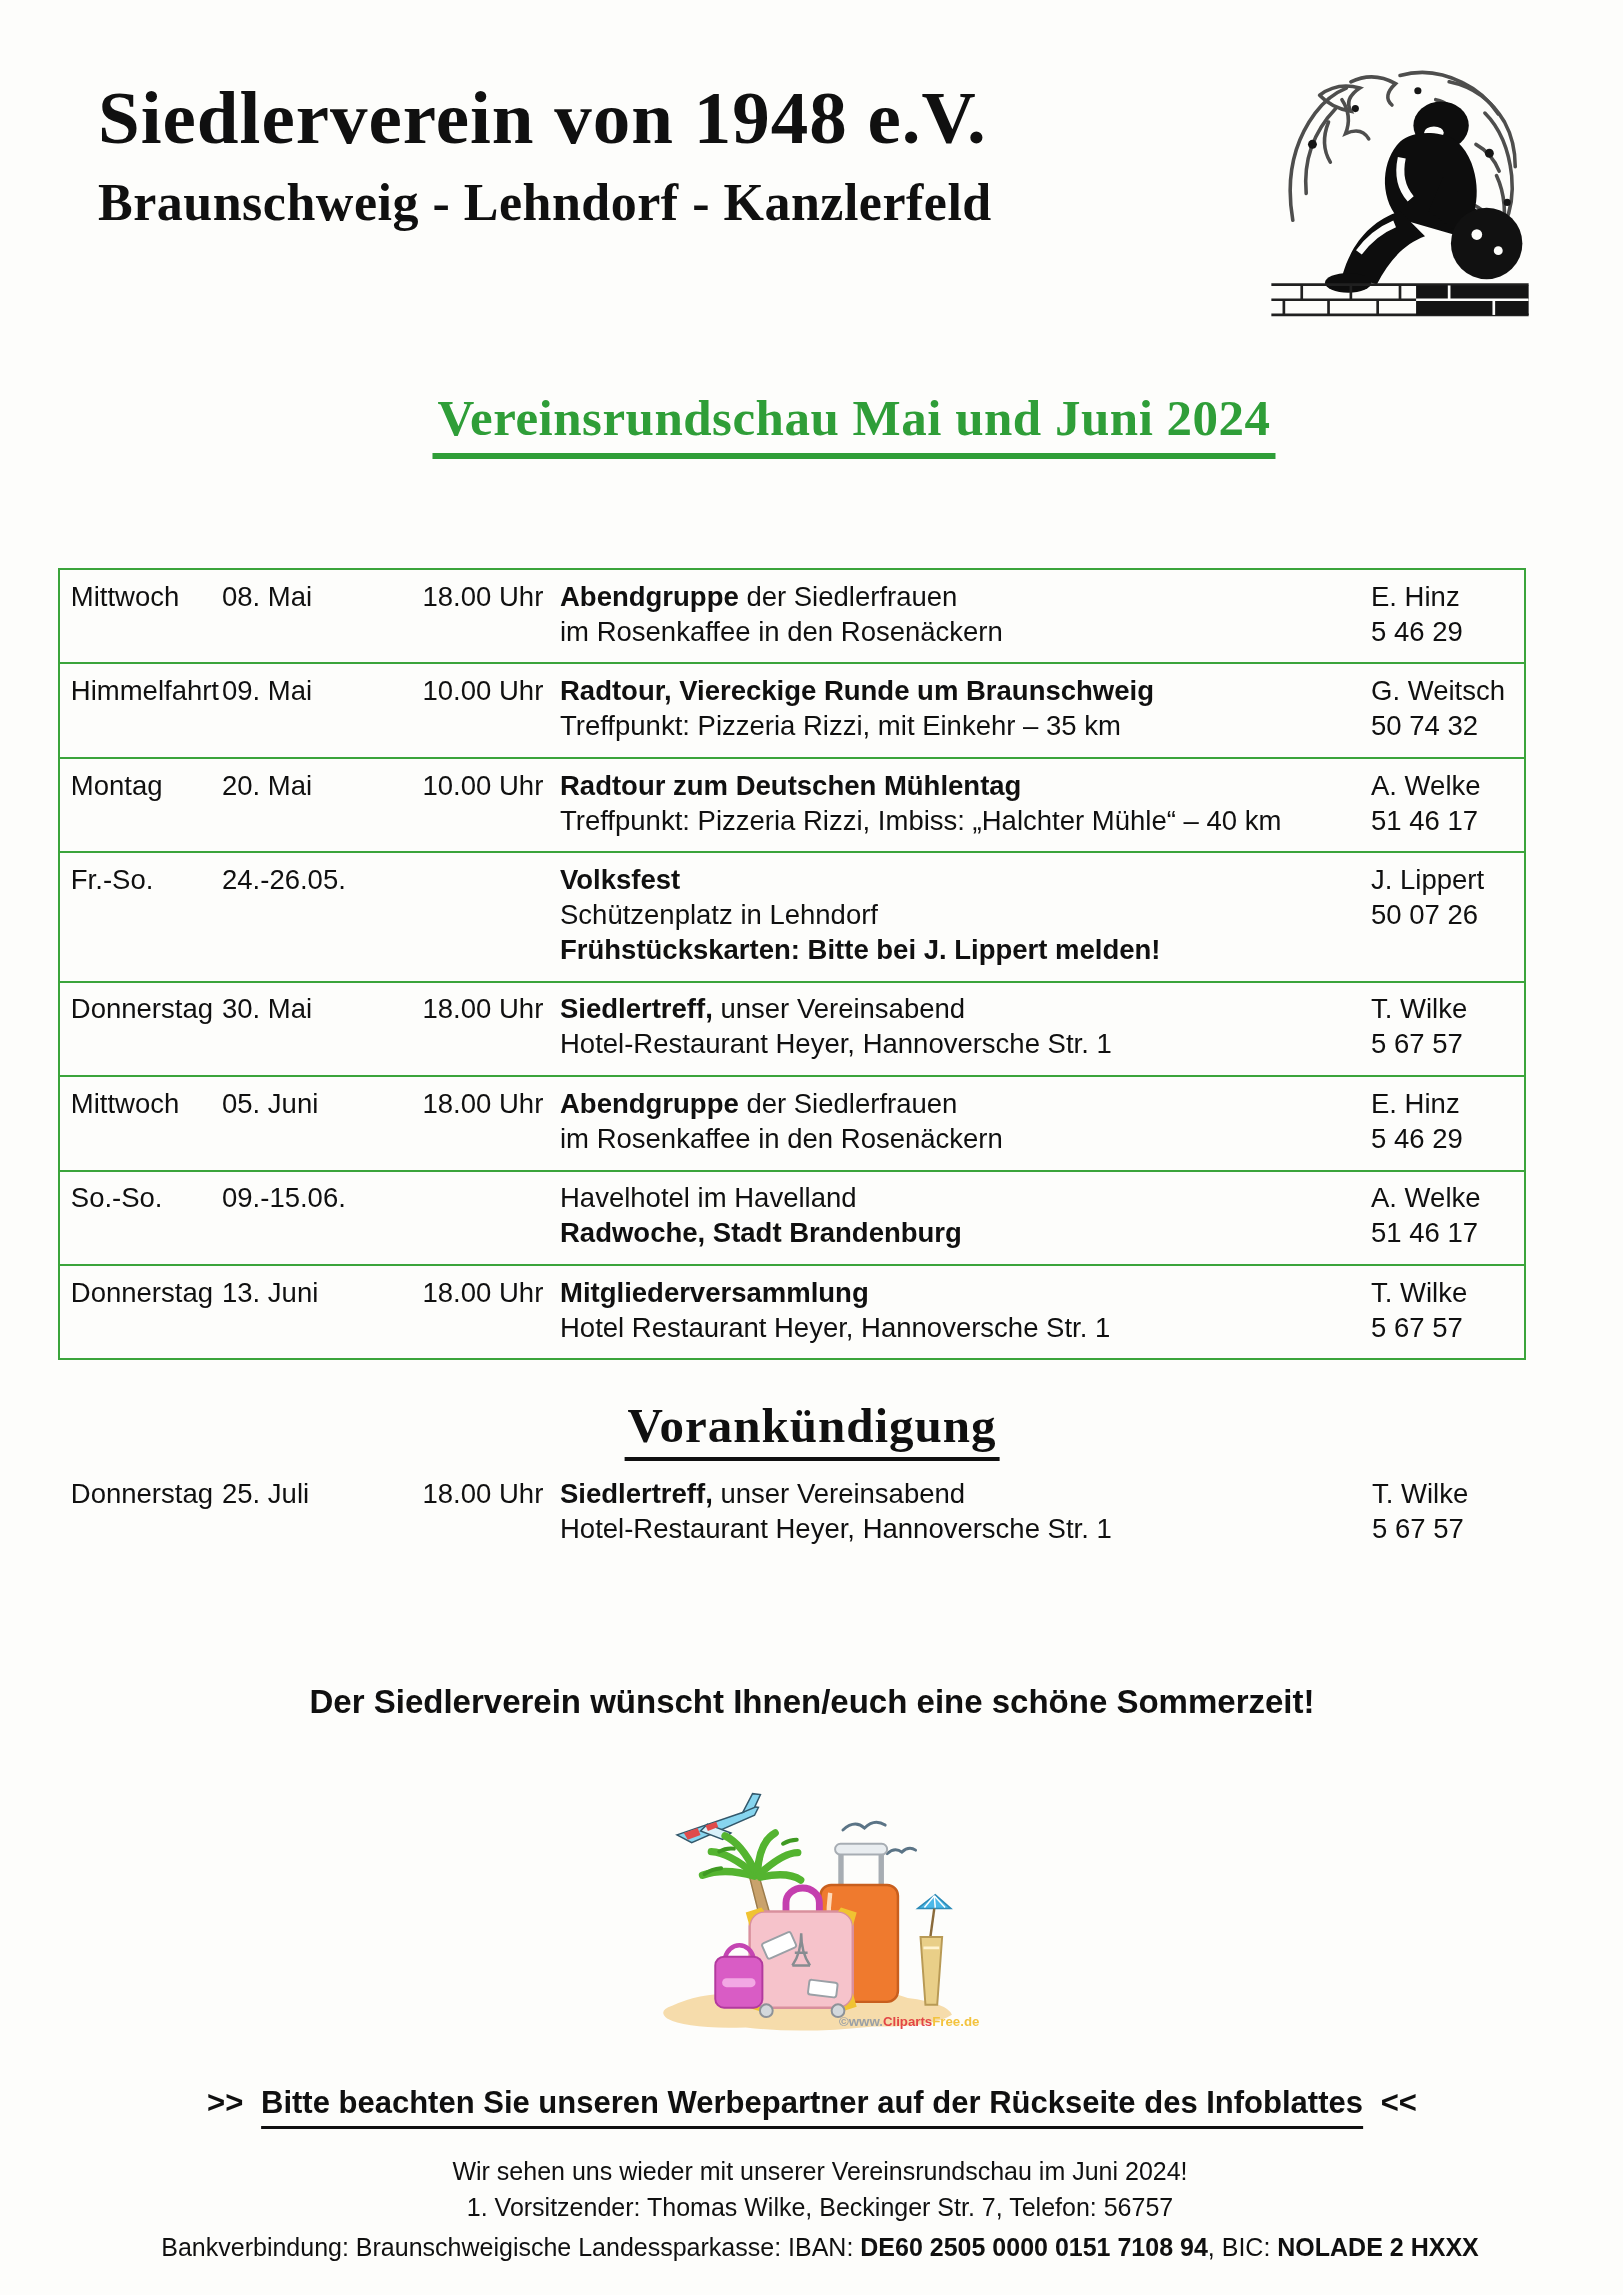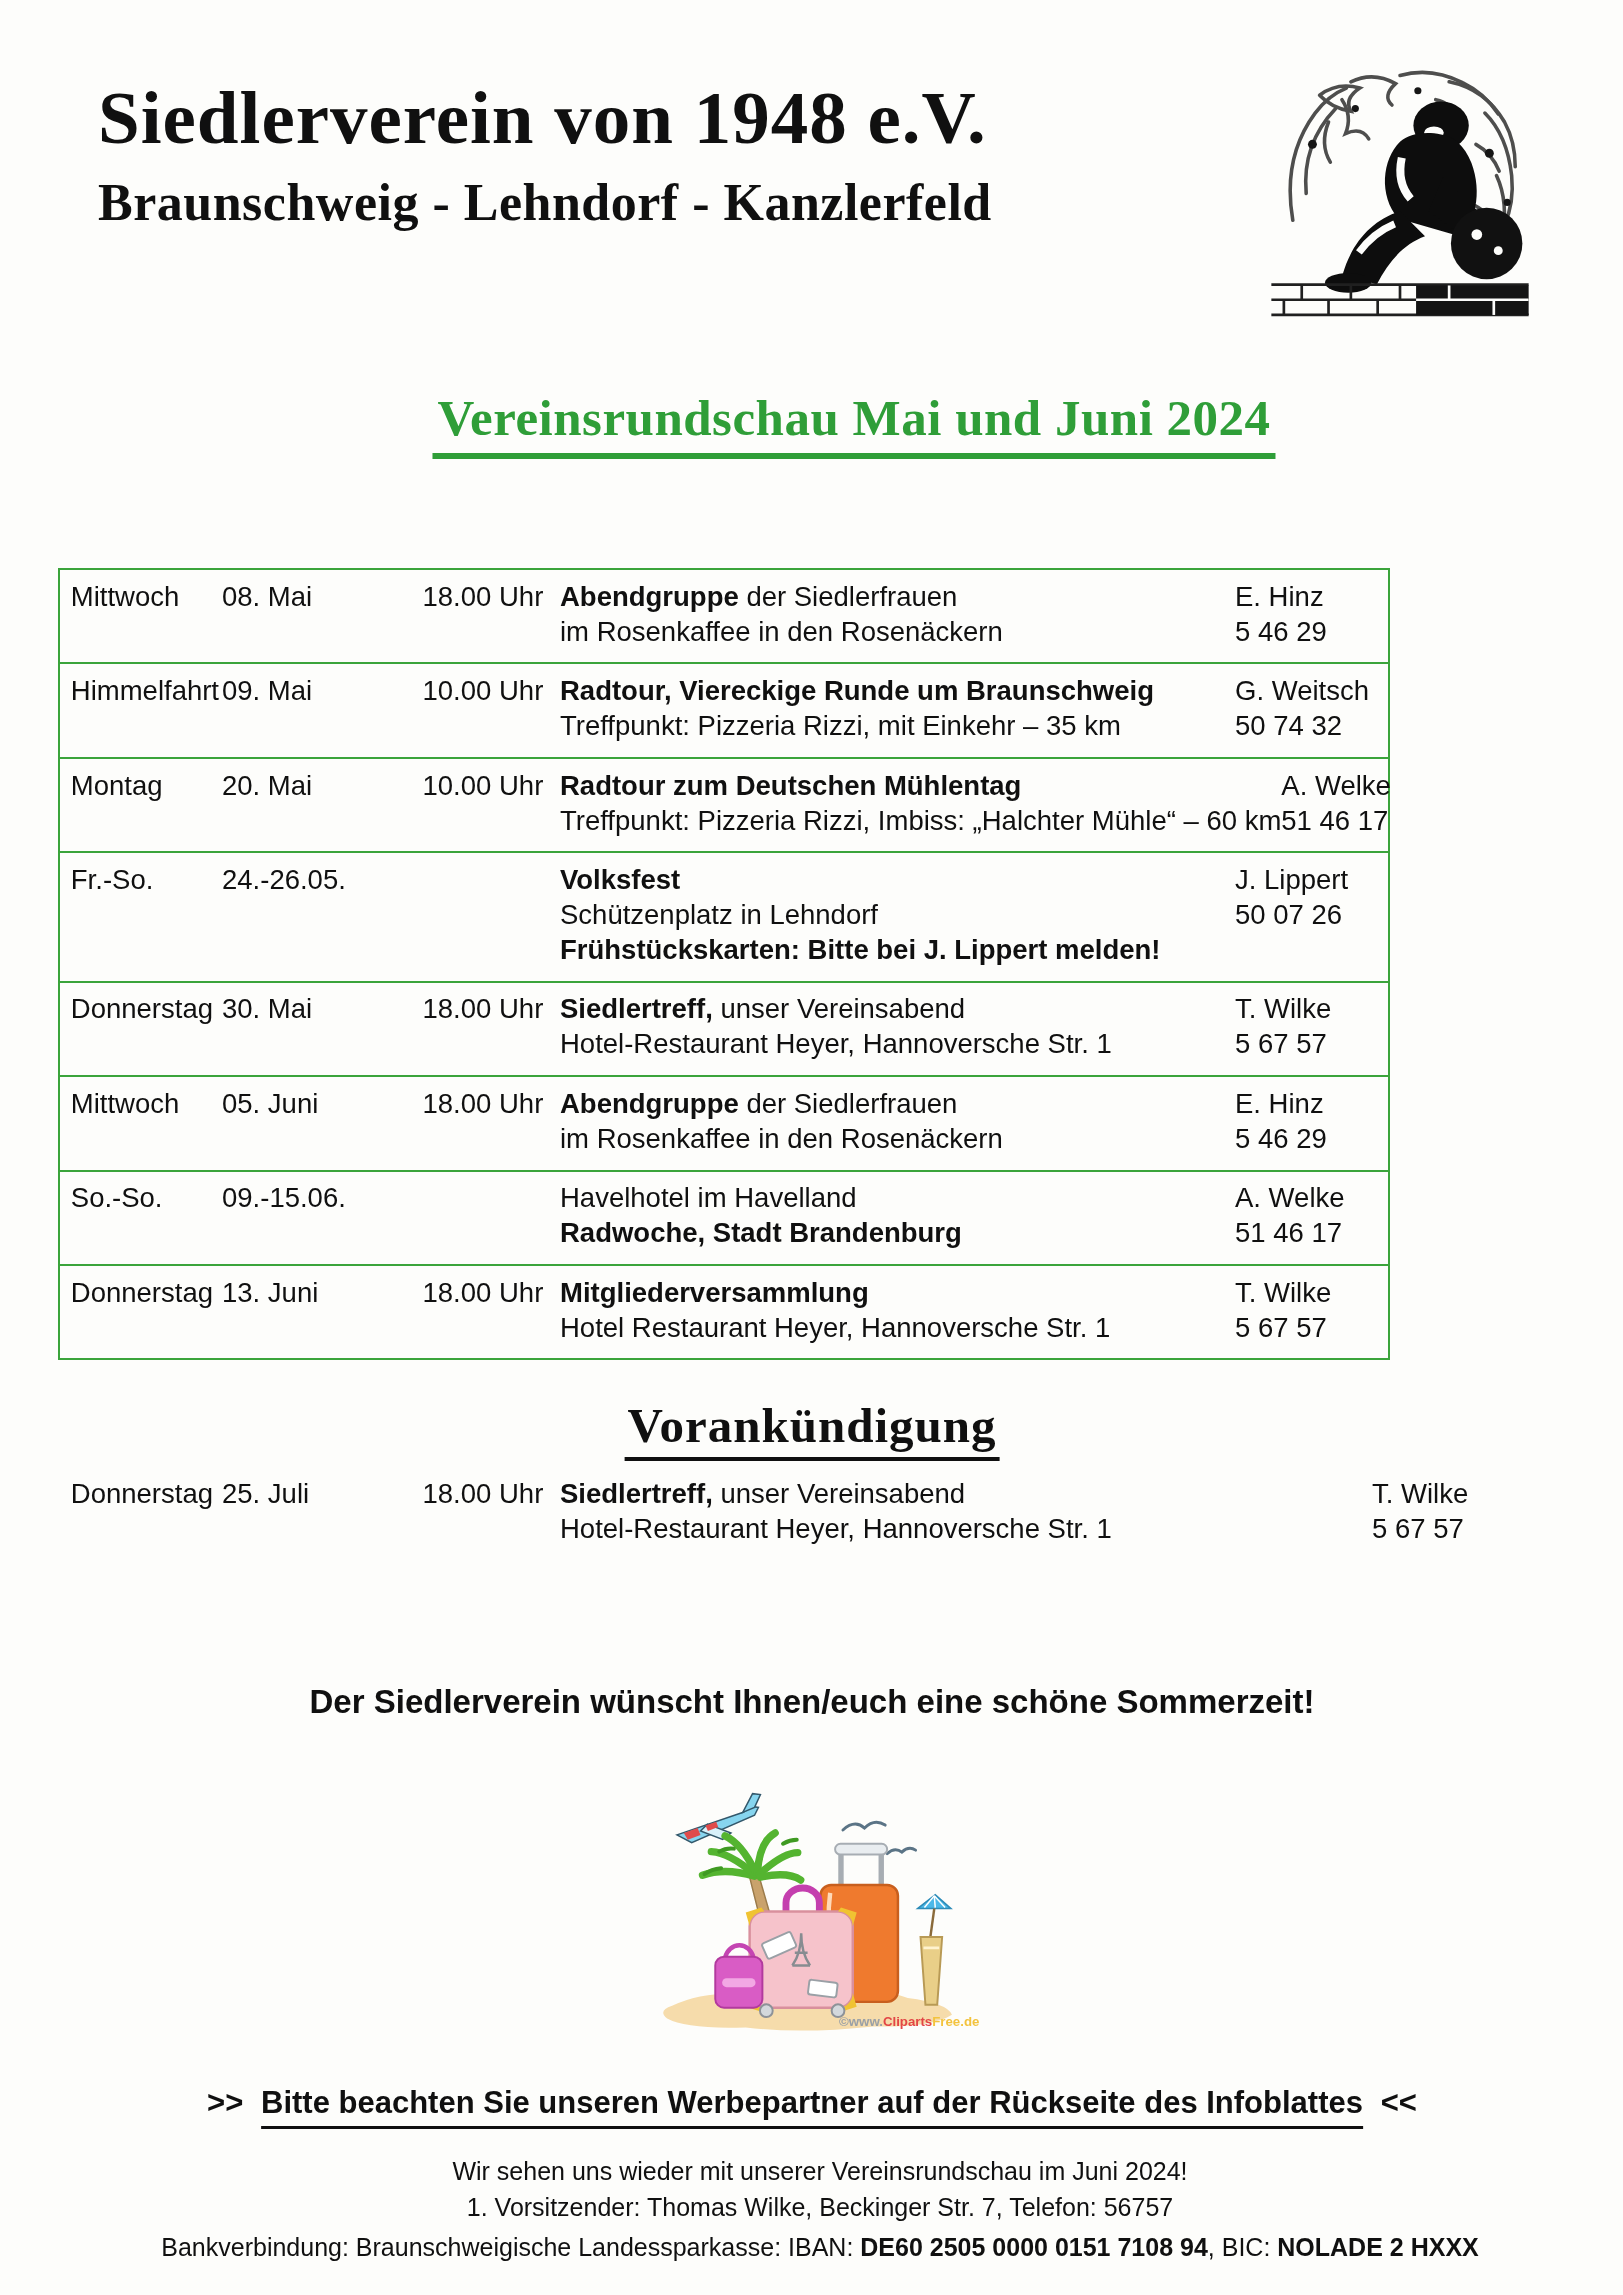--- a/index.html
+++ b/index.html
@@ -33,21 +33,21 @@
   
   .main-title{
     position:absolute;left:50%;top:389px;transform:translateX(-50%);
     font-family:"Liberation Serif",serif;font-weight:700;
     font-size:51px;color:var(--title-green);
     border-bottom:6.4px solid var(--title-green);
     padding:0 4.9px 5.9px 4.9px;white-space:nowrap;letter-spacing:0.5px;margin-left:42px;
   }
   
   .events-table{
-    position:absolute;left:58px;top:568px;width:1332px;
+    position:absolute;left:58px;top:568px;width:1468px;
     border:2.5px solid var(--green);
     background:transparent;
   }
   .t-row{
     display:grid;
     grid-template-columns:162px 200px 138px 1fr 153px;
     padding:9.8px 0 12.8px 0;
   }
   .events-table .t-row + .t-row{border-top:2.5px solid var(--green);}
   .c{font-size:27.5px;line-height:1.27;color:var(--ink);}
@@ -182,21 +182,21 @@
       <div class="cname">G. Weitsch</div>
       <div class="cphone">50 74 32</div>
     </div>
   </div>
       <div class="t-row">
     <div class="c day">Montag</div>
     <div class="c date">20. Mai</div>
     <div class="c time">10.00 Uhr</div>
     <div class="c desc">
           <div class="line"><span class="b">Radtour zum Deutschen Mühlentag</span></div>
-          <div class="line"><span>Treffpunkt: Pizzeria Rizzi, Imbiss: „Halchter Mühle“ – 60 km</span></div>
+          <div class="line"><span>Treffpunkt: Pizzeria Rizzi, Imbiss: „Halchter Mühle“ – 40 km</span></div>
         </div>
     <div class="c contact">
       <div class="cname">A. Welke</div>
       <div class="cphone">51 46 17</div>
     </div>
   </div>
       <div class="t-row">
     <div class="c day">Fr.-So.</div>
     <div class="c date">24.-26.05.</div>
     <div class="c time"></div>

